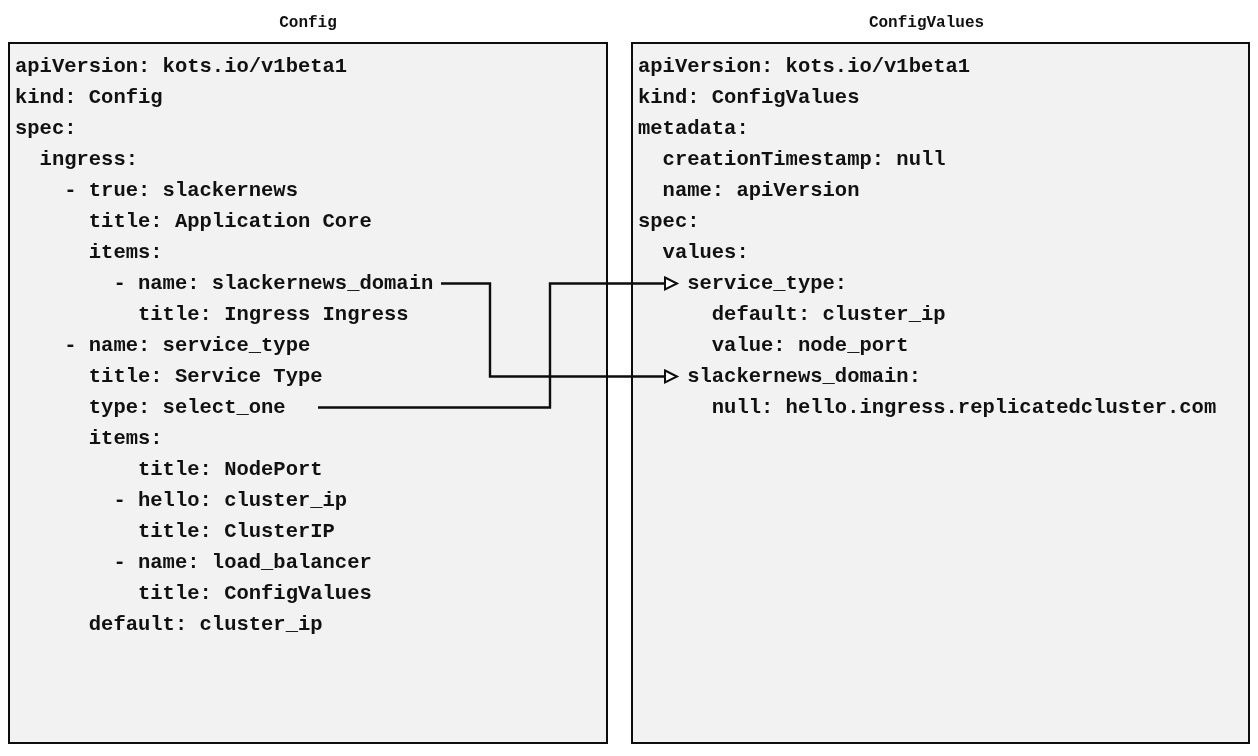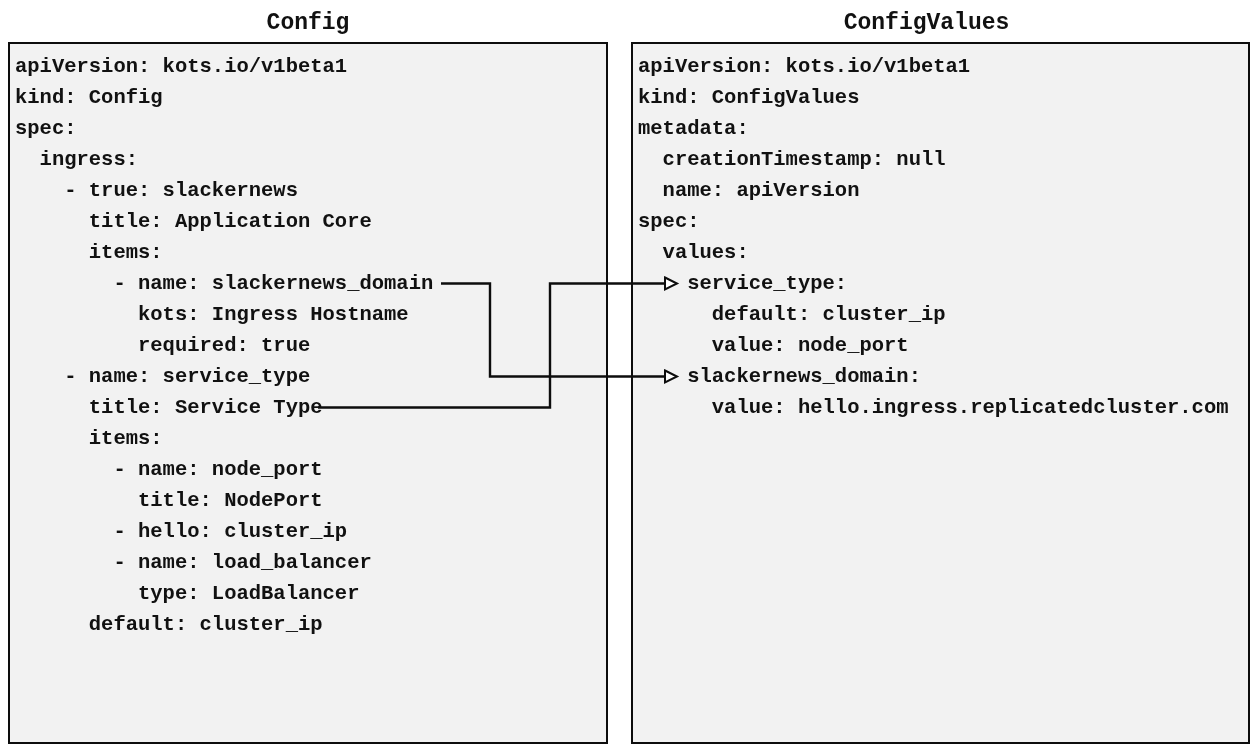--- a/index.html
+++ b/index.html
@@ -10,21 +10,21 @@
     font-family: "Liberation Mono", "DejaVu Sans Mono", monospace;
     font-weight: bold;
     color: var(--text-color, #111111);
     overflow: hidden;
   }
   .panel-title {
     position: absolute;
     top: 9px;
     height: 28px;
     line-height: 28px;
-    font-size: 23px;
+    font-size: 16px;
     text-align: center;
   }
   #title-left  { left: 8px;   width: 600px; }
   #title-right { left: 617px; width: 619px; }
   .code-box {
     position: absolute;
     top: 42px;
     height: 702px;
     background: var(--box-fill, #f2f2f2);
     border: 2px solid var(--box-border, #0d0d0d);
@@ -66,46 +66,46 @@
 
 <div class="code-box" id="box-left">
   <div class="code-line">apiVersion: kots.io/v1beta1</div>
   <div class="code-line">kind: Config</div>
   <div class="code-line">spec:</div>
   <div class="code-line">  ingress:</div>
   <div class="code-line">    - true: slackernews</div>
   <div class="code-line">      title: Application Core</div>
   <div class="code-line">      items:</div>
   <div class="code-line">        - name: slackernews_domain</div>
-  <div class="code-line">          kots: Ingress Hostname</div>
-  <div class="code-line">          required: true</div>
+  <div class="code-line">          title: Ingress Ingress</div>
   <div class="code-line">    - name: service_type</div>
   <div class="code-line">      title: Service Type</div>
+  <div class="code-line">      type: select_one</div>
   <div class="code-line">      items:</div>
-  <div class="code-line">        - name: node_port</div>
   <div class="code-line">          title: NodePort</div>
   <div class="code-line">        - hello: cluster_ip</div>
+  <div class="code-line">          title: ClusterIP</div>
   <div class="code-line">        - name: load_balancer</div>
-  <div class="code-line">          type: LoadBalancer</div>
+  <div class="code-line">          title: ConfigValues</div>
   <div class="code-line">      default: cluster_ip</div>
 </div>
 
 <div class="code-box" id="box-right">
   <div class="code-line">apiVersion: kots.io/v1beta1</div>
   <div class="code-line">kind: ConfigValues</div>
   <div class="code-line">metadata:</div>
   <div class="code-line">  creationTimestamp: null</div>
   <div class="code-line">  name: apiVersion</div>
   <div class="code-line">spec:</div>
   <div class="code-line">  values:</div>
   <div class="code-line">    service_type:</div>
   <div class="code-line">      default: cluster_ip</div>
   <div class="code-line">      value: node_port</div>
   <div class="code-line">    slackernews_domain:</div>
-  <div class="code-line">      value: hello.ingress.replicatedcluster.com</div>
+  <div class="code-line">      null: hello.ingress.replicatedcluster.com</div>
 </div>
 
 <svg id="overlay" viewBox="0 0 1258 756" xmlns="http://www.w3.org/2000/svg">
   <path class="connector" d="M 441 283.5 H 490 V 376.5 H 665"></path>
   <polygon class="arrowhead" points="665,370.5 677,376.5 665,382.5"></polygon>
   <path class="connector" d="M 318 407.5 H 550 V 283.5 H 665"></path>
   <polygon class="arrowhead" points="665,277.5 677,283.5 665,289.5"></polygon>
 </svg>
 
 </body></html>

